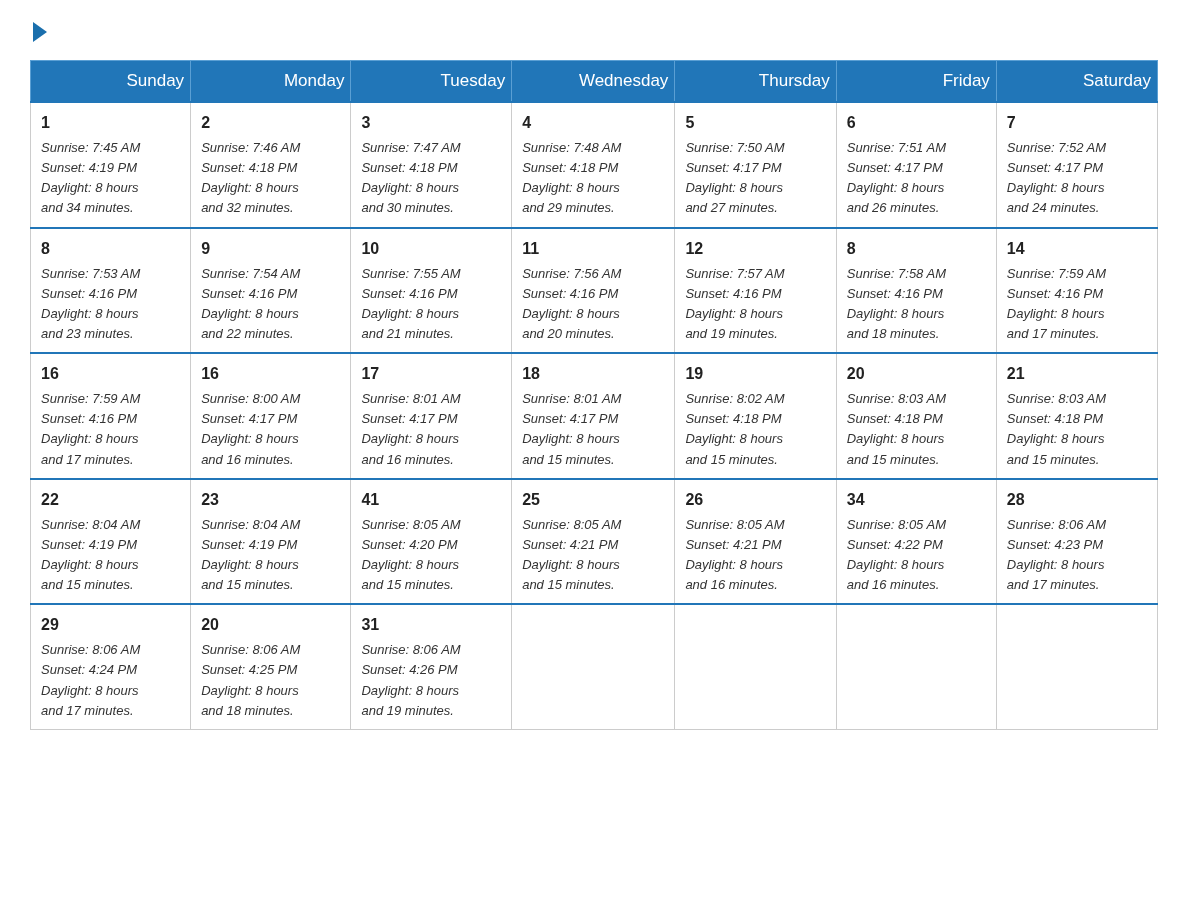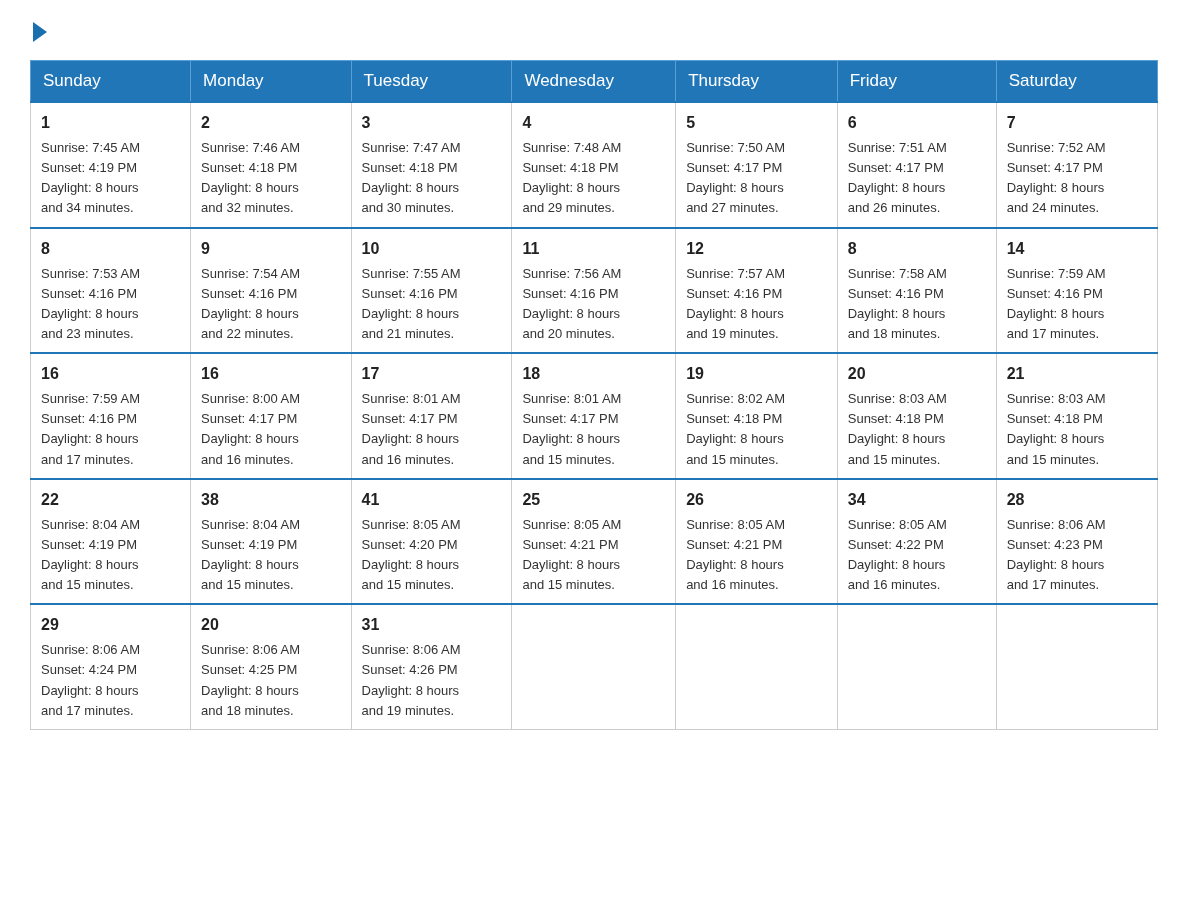--- a/index.html
+++ b/index.html
@@ -65,22 +65,22 @@
     .calendar {
       width: 100%;
       border-collapse: collapse;
       border: 1px solid #aaa;
     }
     .calendar th {
       background-color: #2176b8;
       color: #fff;
       font-size: 17px;
       font-weight: normal;
-      padding: 10px 12px;
-      text-align: left;
+      padding: 10px 6px;
+      text-align: right;
       border: 1px solid #5a9fd4;
     }
     .calendar td {
       vertical-align: top;
       padding: 8px 10px;
       border: 1px solid #ccc;
       width: 170px;
       min-height: 100px;
       font-size: 13.5px;
       line-height: 1.5;
@@ -90,20 +90,21 @@
       font-size: 16px;
       font-weight: bold;
       color: #222;
       display: block;
       margin-bottom: 3px;
     }
     .day-info {
       color: #333;
       font-size: 13px;
       line-height: 1.55;
+      font-style: italic;
     }
     .calendar tr {
       border-bottom: 2px solid #2176b8;
     }
     .calendar tbody tr:last-child {
       border-bottom: 1px solid #f97316;
     }
     .empty-cell {
       background: #fff;
     }
@@ -227,21 +228,21 @@
           <span class="day-number">21</span>
           <div class="day-info">Sunrise: 8:03 AM<br>Sunset: 4:18 PM<br>Daylight: 8 hours<br>and 15 minutes.</div>
         </td>
       </tr>
       <tr>
         <td>
           <span class="day-number">22</span>
           <div class="day-info">Sunrise: 8:04 AM<br>Sunset: 4:19 PM<br>Daylight: 8 hours<br>and 15 minutes.</div>
         </td>
         <td>
-          <span class="day-number">38</span>
+          <span class="day-number">23</span>
           <div class="day-info">Sunrise: 8:04 AM<br>Sunset: 4:19 PM<br>Daylight: 8 hours<br>and 15 minutes.</div>
         </td>
         <td>
           <span class="day-number">41</span>
           <div class="day-info">Sunrise: 8:05 AM<br>Sunset: 4:20 PM<br>Daylight: 8 hours<br>and 15 minutes.</div>
         </td>
         <td>
           <span class="day-number">25</span>
           <div class="day-info">Sunrise: 8:05 AM<br>Sunset: 4:21 PM<br>Daylight: 8 hours<br>and 15 minutes.</div>
         </td>

